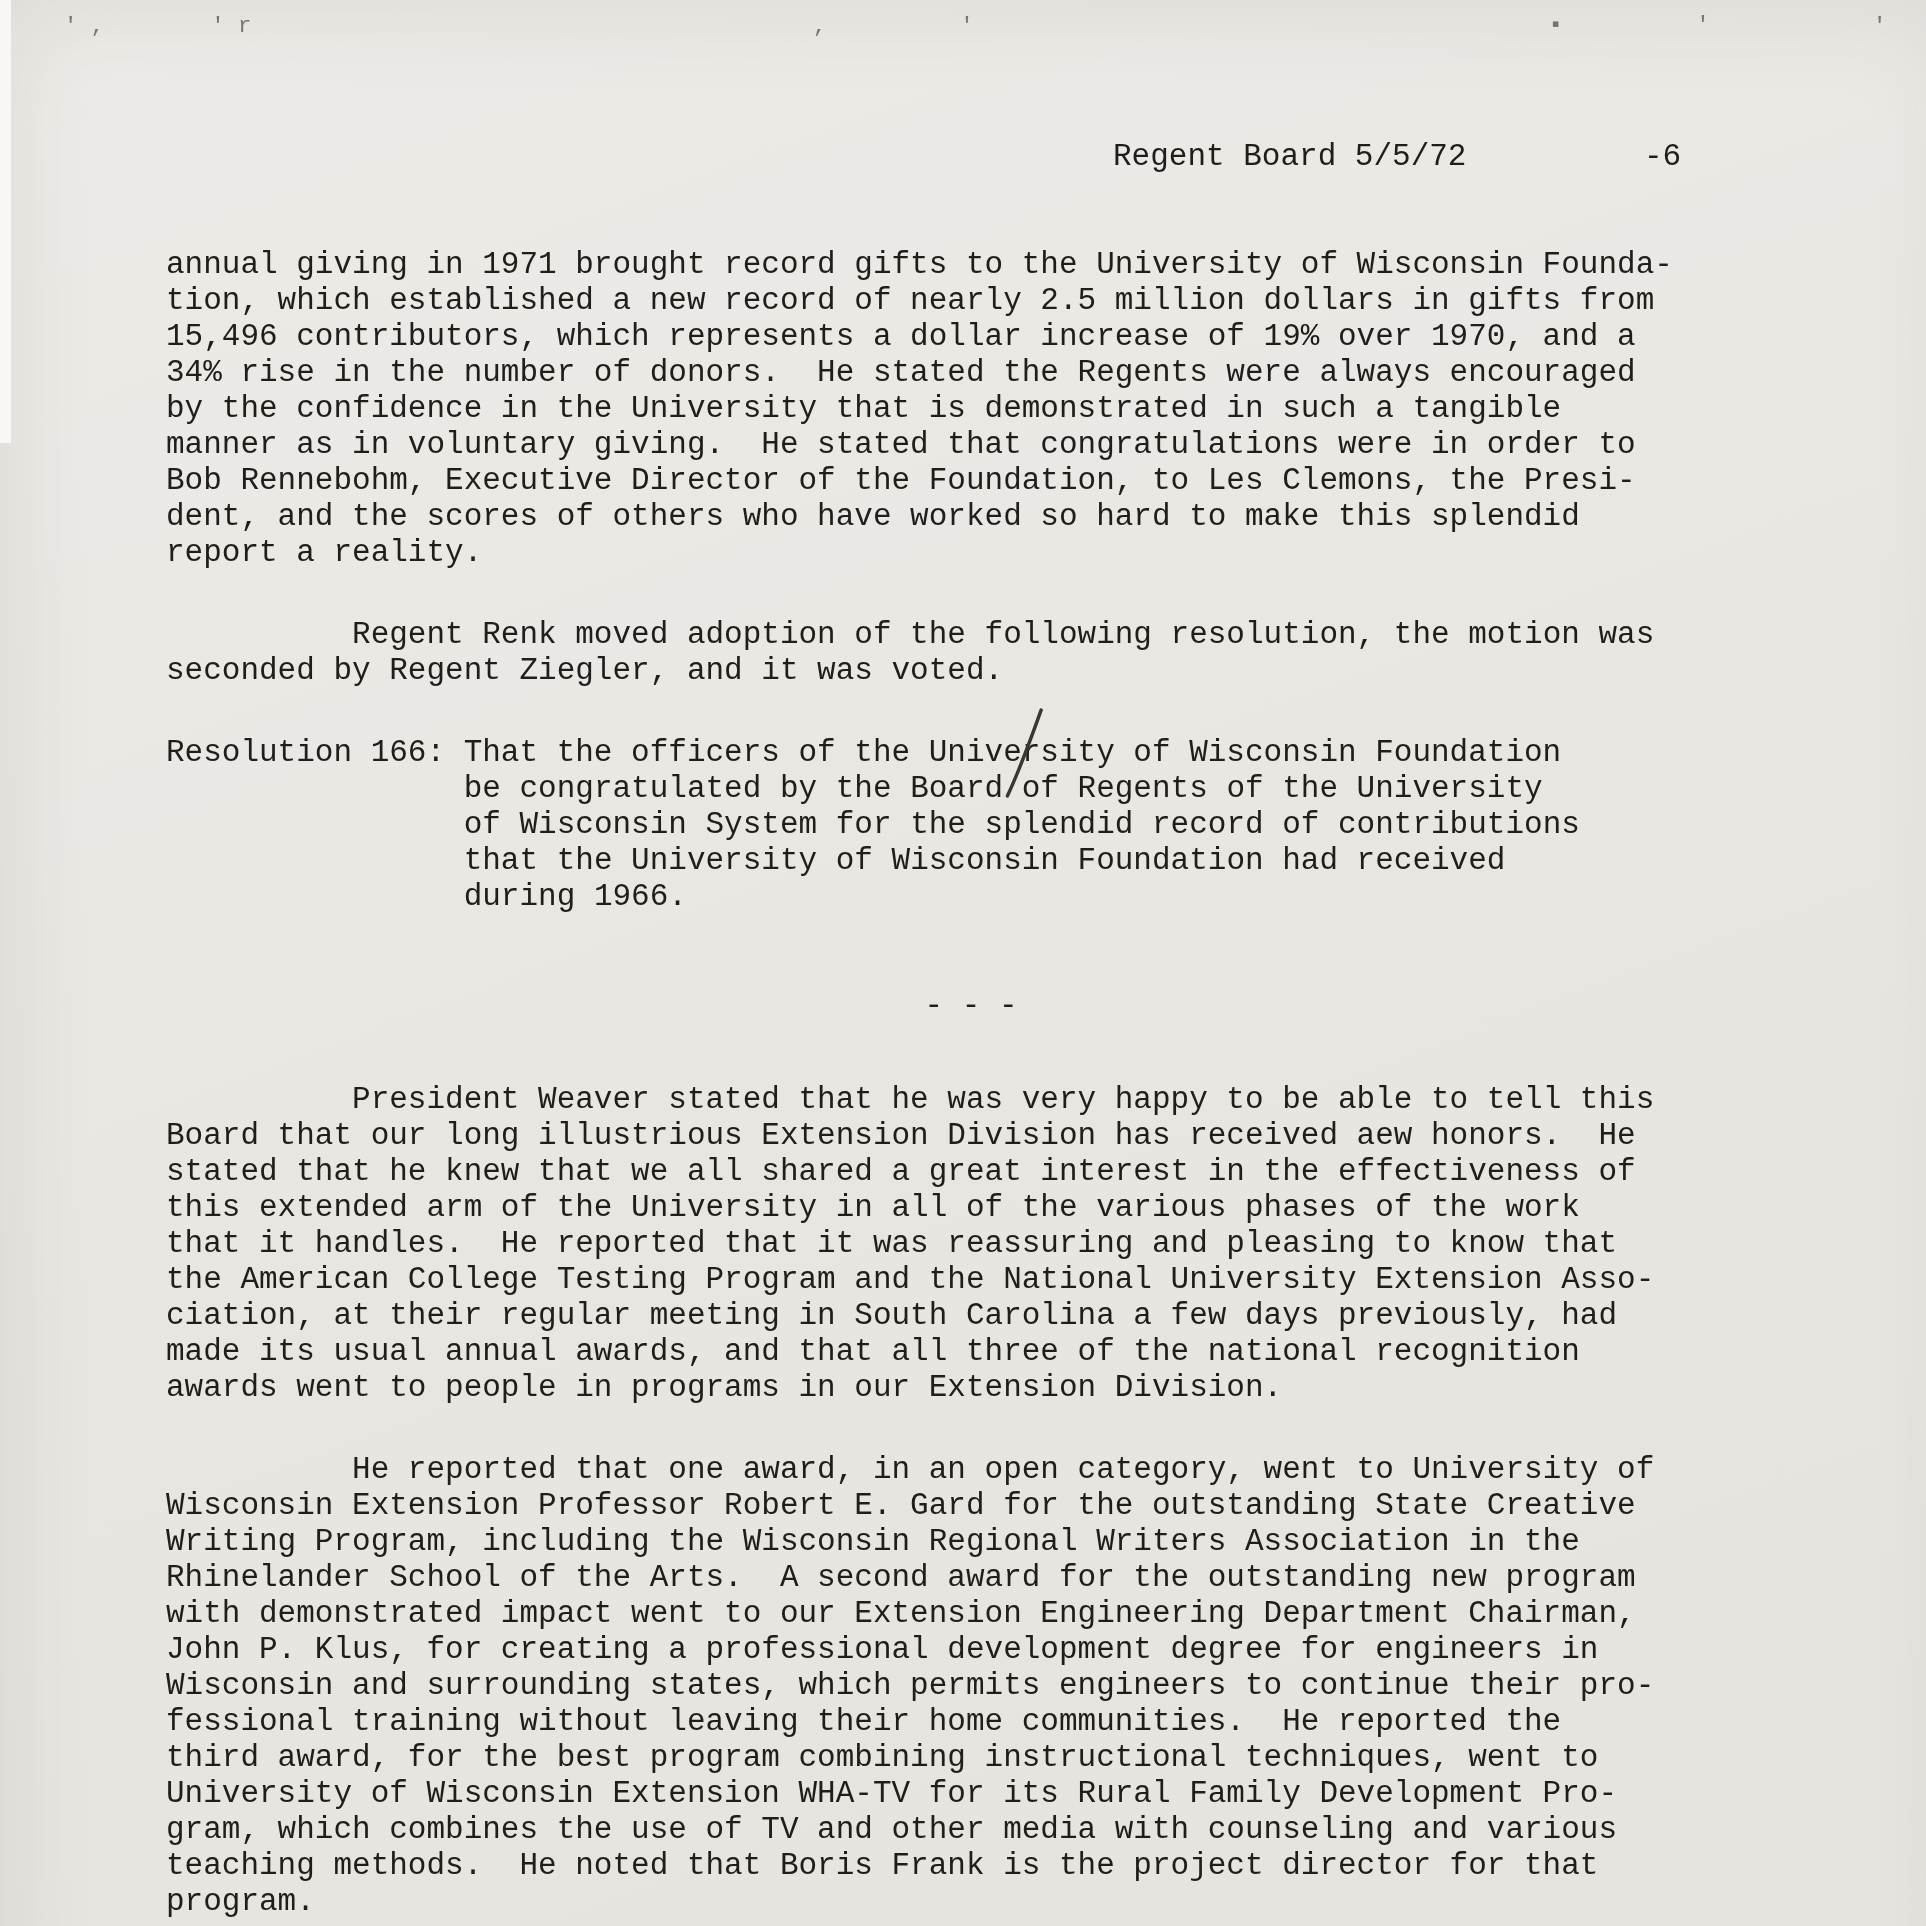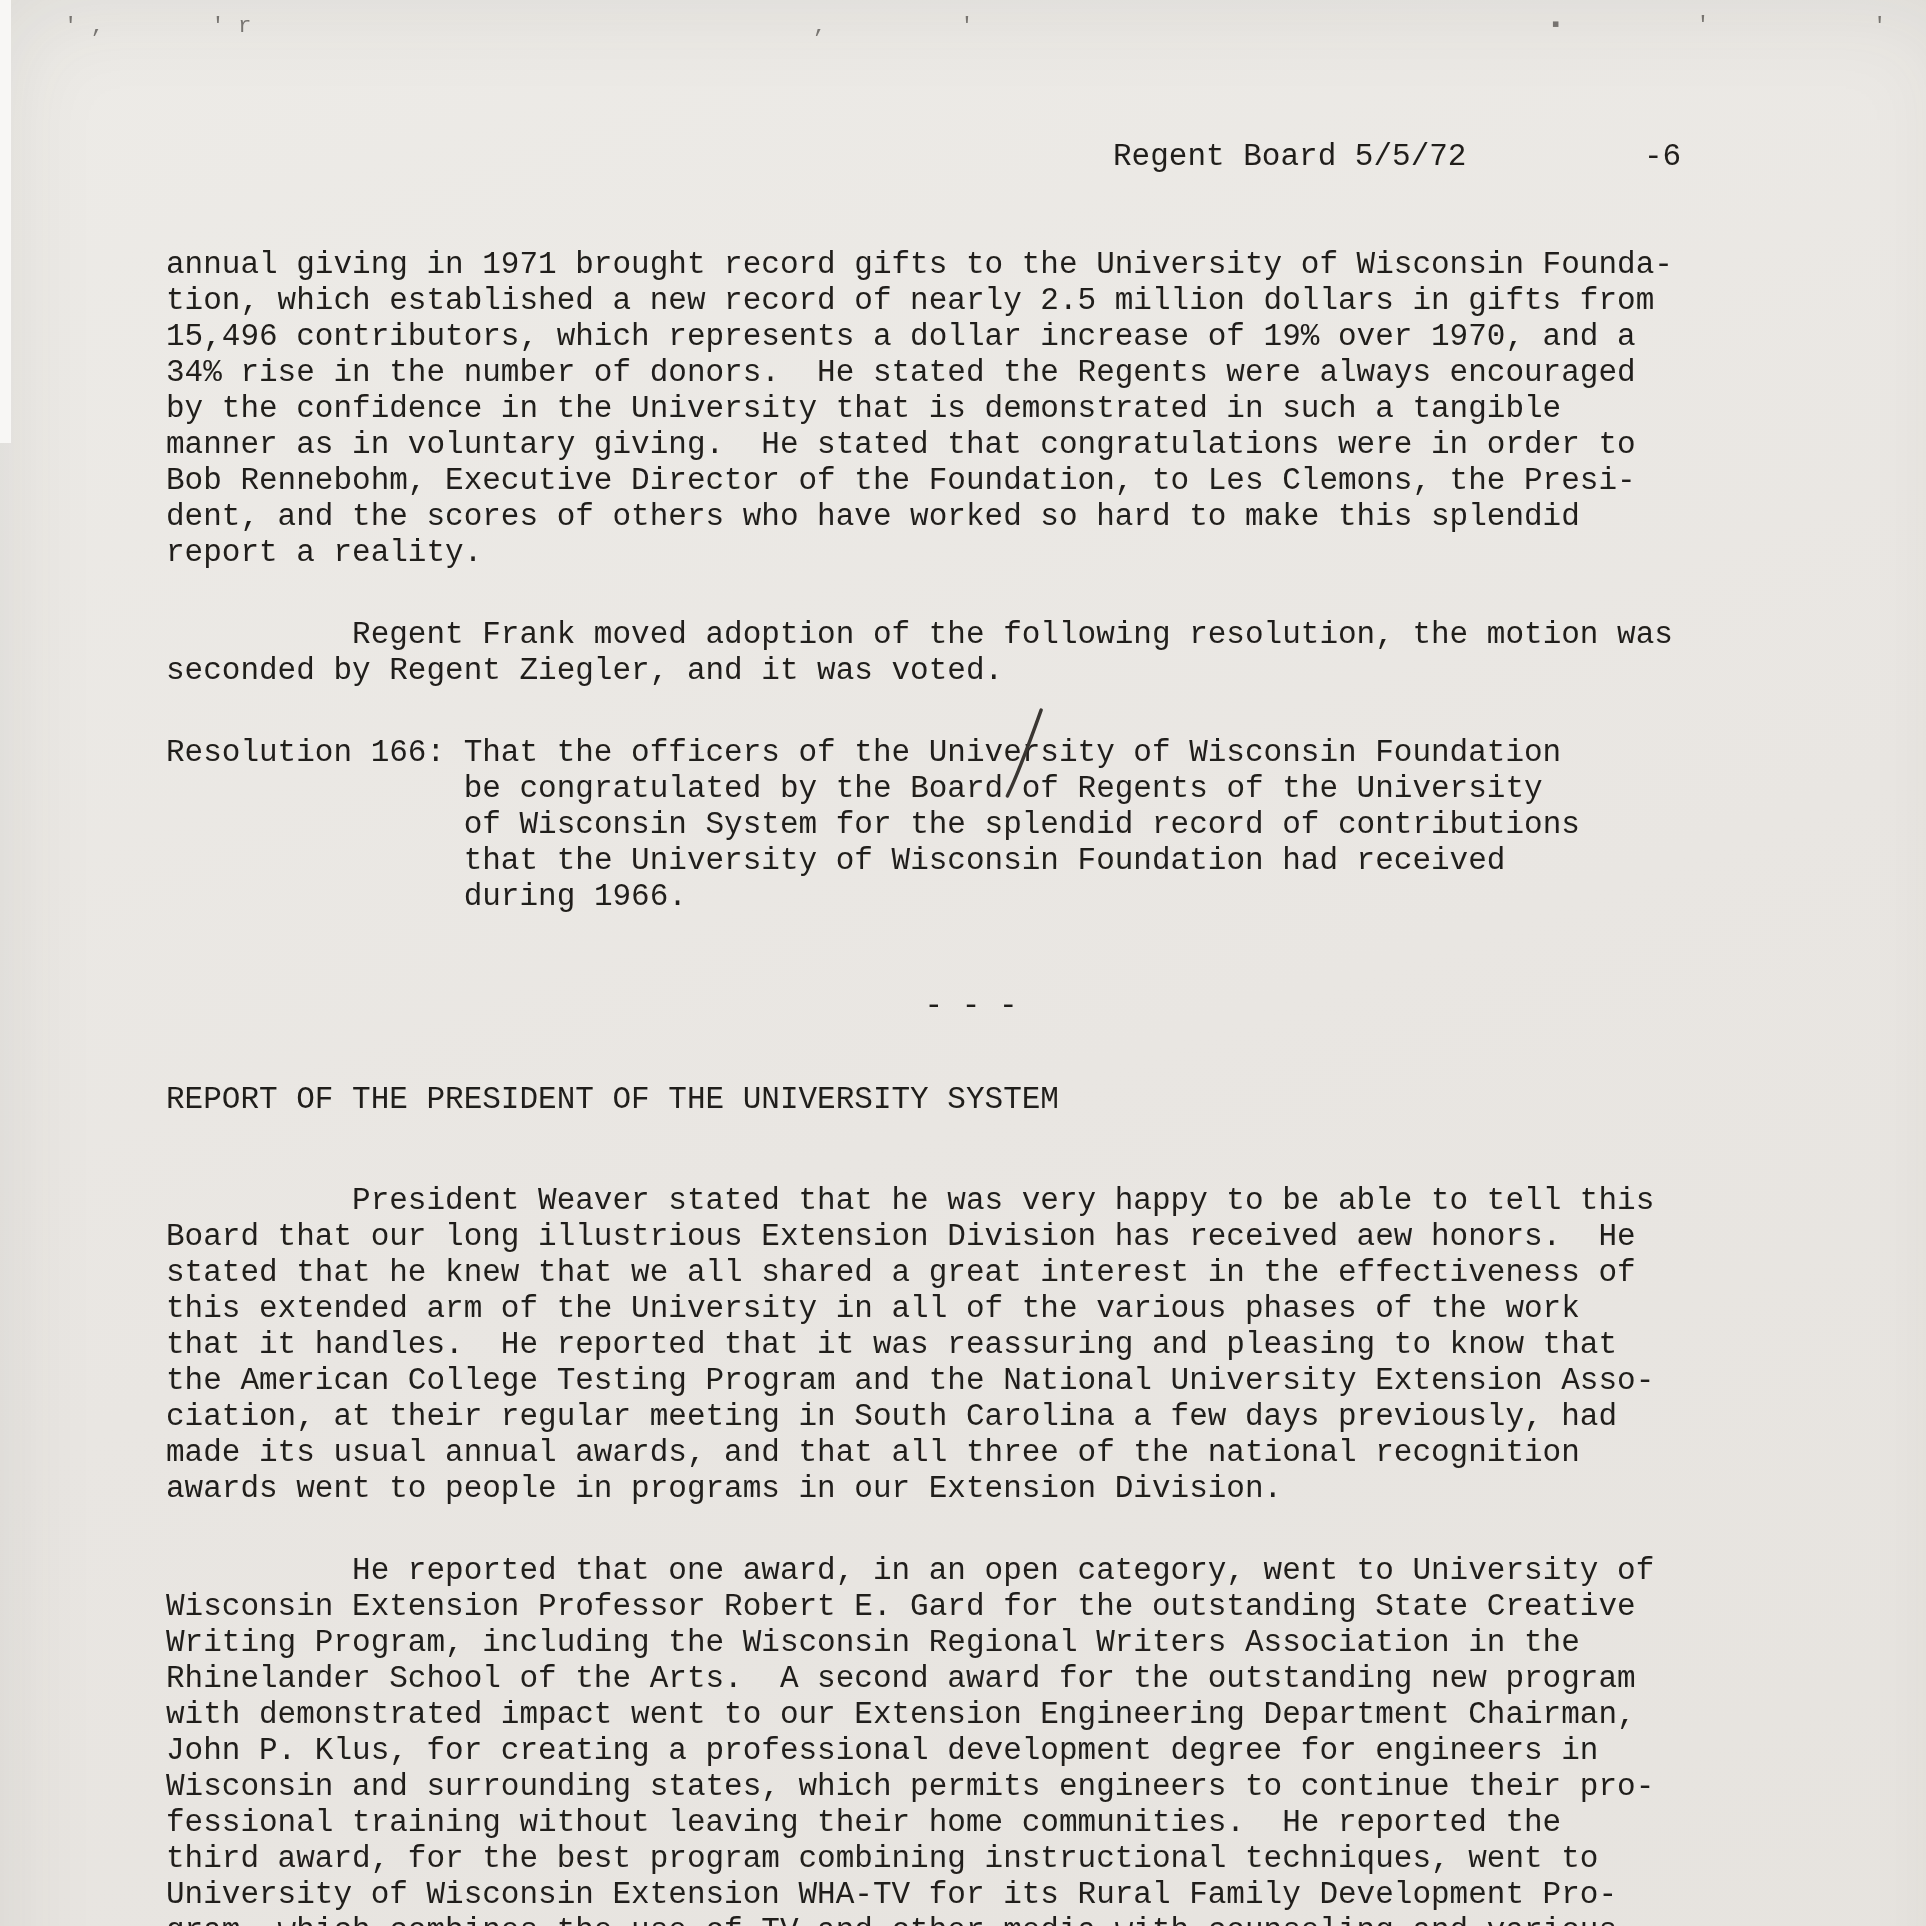--- a/index.html
+++ b/index.html
@@ -89,32 +89,31 @@
     <p class="para">annual giving in 1971 brought record gifts to the University of Wisconsin Founda-
 tion, which established a new record of nearly 2.5 million dollars in gifts from
 15,496 contributors, which represents a dollar increase of 19% over 1970, and a
 34% rise in the number of donors.  He stated the Regents were always encouraged
 by the confidence in the University that is demonstrated in such a tangible
 manner as in voluntary giving.  He stated that congratulations were in order to
 Bob Rennebohm, Executive Director of the Foundation, to Les Clemons, the Presi-
 dent, and the scores of others who have worked so hard to make this splendid
 report a reality.</p>
 
-    <p class="para">          Regent Frank moved adoption of the following resolution, the motion was
+    <p class="para">          Regent Renk moved adoption of the following resolution, the motion was
 seconded by Regent Ziegler, and it was voted.</p>
 
     <p class="para resolution">Resolution 166: That the officers of the University of Wisconsin Foundation
                 be congratulated by the Board of Regents of the University
                 of Wisconsin System for the splendid record of contributions
                 that the University of Wisconsin Foundation had received
                 during 1966.</p>
 
     <p class="separator">- - -</p>
 
-    <p class="heading">REPORT OF THE PRESIDENT OF THE UNIVERSITY SYSTEM</p>
 
     <p class="para">          President Weaver stated that he was very happy to be able to tell this
 Board that our long illustrious Extension Division has received aew honors.  He
 stated that he knew that we all shared a great interest in the effectiveness of
 this extended arm of the University in all of the various phases of the work
 that it handles.  He reported that it was reassuring and pleasing to know that
 the American College Testing Program and the National University Extension Asso-
 ciation, at their regular meeting in South Carolina a few days previously, had
 made its usual annual awards, and that all three of the national recognition
 awards went to people in programs in our Extension Division.</p>

